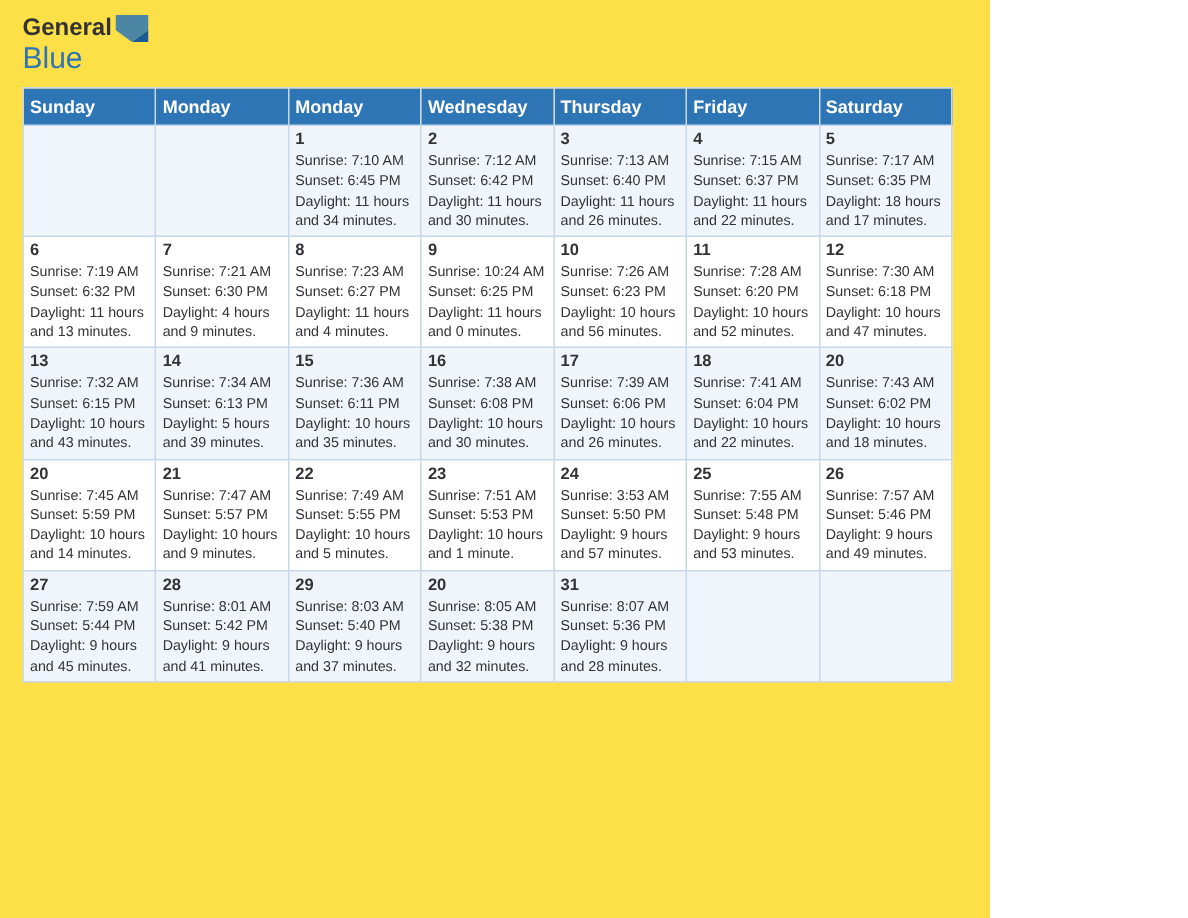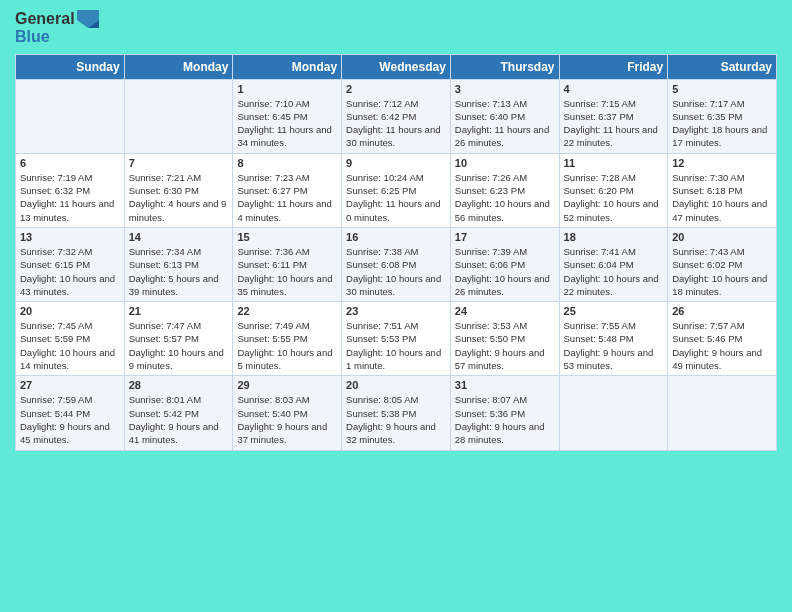--- a/index.html
+++ b/index.html
@@ -4,24 +4,24 @@
   <style>
     * { box-sizing: border-box; margin: 0; padding: 0; }
     body {
       font-family: Arial, sans-serif;
       background: #fff;
       width: 792px;
       min-height: 612px;
       padding: 0;
     }
     .page {
-      width: 792px;
+      width: 660px;
       min-height: 612px;
-      background: #5eead4;
-      padding: 10px 15px 15px 15px;
+      background: #fde047;
+      padding: 10px 25px 15px 15px;
     }
     .header {
       display: flex;
       justify-content: space-between;
       align-items: flex-start;
       margin-bottom: 8px;
     }
     .logo {
       display: flex;
       align-items: center;
@@ -45,21 +45,21 @@
       width: 100%;
       border-collapse: collapse;
       table-layout: fixed;
     }
     thead tr th {
       background-color: #2e75b6;
       color: #fff;
       font-size: 12px;
       font-weight: bold;
       padding: 5px 4px;
-      text-align: right;
+      text-align: left;
       border: 1px solid #c8d8ea;
     }
     tbody tr td {
       border: 1px solid #c8d8ea;
       vertical-align: top;
       padding: 3px 4px;
       font-size: 9.5px;
       color: #333;
       height: 72px;
     }
@@ -86,21 +86,21 @@
   <div class="header">
     <div class="logo">
   <div style="display:flex;flex-direction:column;align-items:flex-start;line-height:1.1;">
     <div style="display:flex;align-items:center;gap:2px;">
       <span style="font-size:16px;font-weight:bold;color:#333;">General</span>
       <svg width="22" height="18" viewBox="0 0 22 18">
         <polygon points="0,0 22,0 22,10 11,18 0,10" fill="#2e75b6" opacity="0.85"></polygon>
         <polygon points="11,18 22,10 22,18" fill="#1a5a9a"></polygon>
       </svg>
     </div>
-    <span style="font-size:16px;font-weight:bold;color:#2e75b6;">Blue</span>
+    <span style="font-size:20px;font-weight:normal;color:#2e75b6;">Blue</span>
   </div>
 </div>
     <div class="title-block">
       <h1></h1>
       <h2></h2>
     </div>
   </div>
 
   <table>
     <thead>

